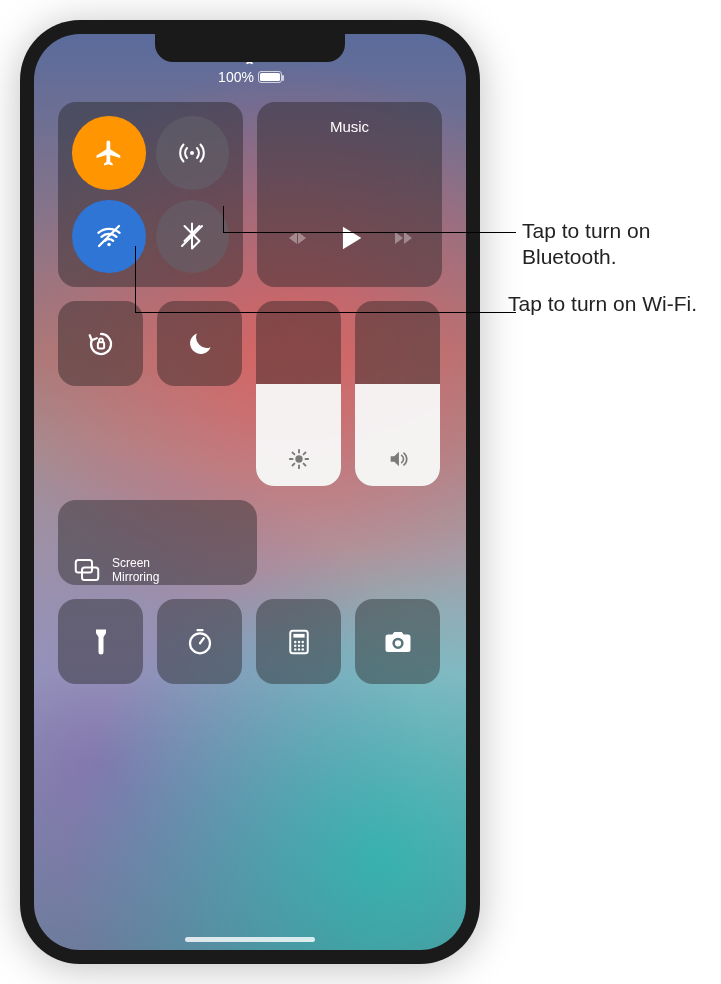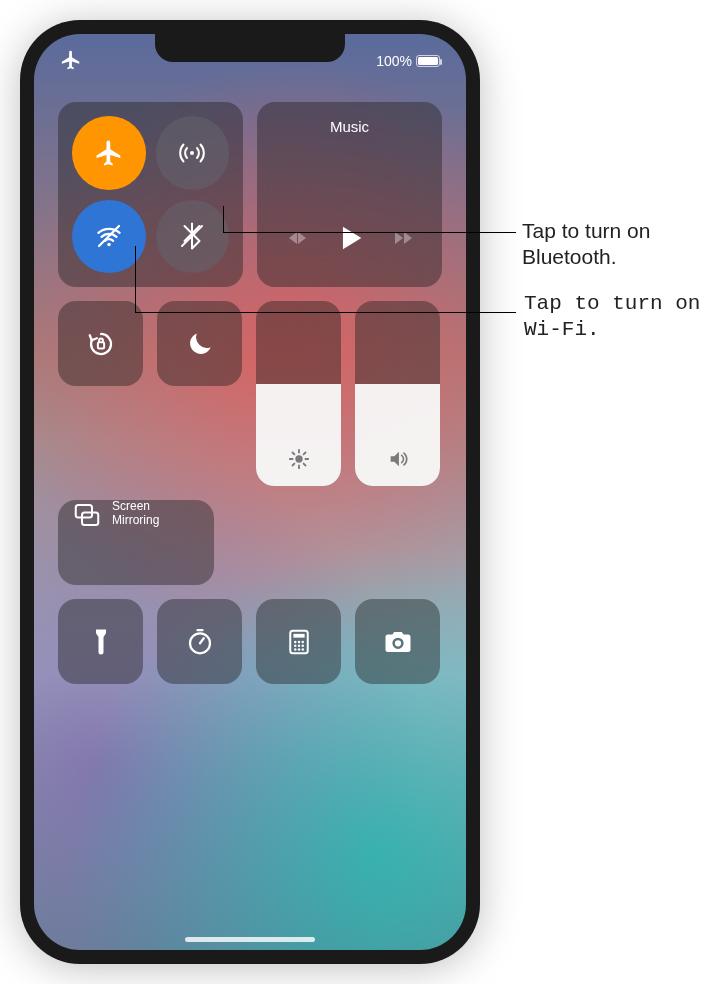--- a/index.html
+++ b/index.html
@@ -48,20 +48,21 @@
     top: 0; left: 0; right: 0;
     height: 44px;
     display: flex;
     align-items: center;
     justify-content: space-between;
     padding: 10px 26px 0;
     color: #fff;
     font-size: 14px;
     font-weight: 500;
     z-index: 9;
+    flex-direction: column;
   }
   .statusbar .right { display:flex; align-items:center; gap:4px; }
   .battery-shell {
     width: 24px; height: 12px;
     border: 1px solid rgba(255,255,255,0.7);
     border-radius: 3px;
     position: relative;
     display: inline-block;
   }
   .battery-shell::after{
@@ -81,21 +82,21 @@
   }
   .row { display:flex; gap:14px; margin-bottom:14px; }
   .tile {
     background: rgba(30,30,30,0.42);
     border-radius: 18px;
     position:relative;
     backdrop-filter: blur(20px);
   }
   .sq-lg { width:185px; height:185px; }
   .sq { width:85px; height:85px; display:flex; align-items:center; justify-content:center; }
-  .wide { width:156px; height:85px; display:flex; align-items:flex-start; gap:10px; padding:0 14px; }
+  .wide { width:199px; height:85px; display:flex; align-items:flex-end; gap:10px; padding:0 14px; }
   .slider { width:85px; height:185px; display:flex; flex-direction:column; justify-content:flex-end; align-items:center; overflow:hidden; }
   .slider-fill {
     width:100%;
     background:rgba(255,255,255,0.92);
     display:flex; align-items:flex-end; justify-content:center;
     padding-bottom:16px;
   }
   .conn-grid {
     position:absolute; inset:0;
     display:grid; grid-template-columns:1fr 1fr; grid-template-rows:1fr 1fr;
@@ -307,14 +308,14 @@
   </div>
 </div>
 
 <div class="leader" style="left:223px; top:232px; width:293px;"></div>
 <div class="vleader" style="left:223px; top:206px; height:26px;"></div>
 <div class="leader" style="left:135px; top:312px; width:381px;"></div>
 <div class="vleader" style="left:135px; top:246px; height:66px;"></div>
 
 <div class="callouts">
   <div class="callout" style="top:218px; left:22px;">Tap to turn on Bluetooth.</div>
-  <div class="callout" style="top:291px; left:24px;font-family:Liberation Mono, monospace;">Tap to turn on Wi-Fi.</div>
+  <div class="callout" style="top:291px; left:8px;">Tap to turn on Wi-Fi.</div>
 </div>
 
 </body></html>

